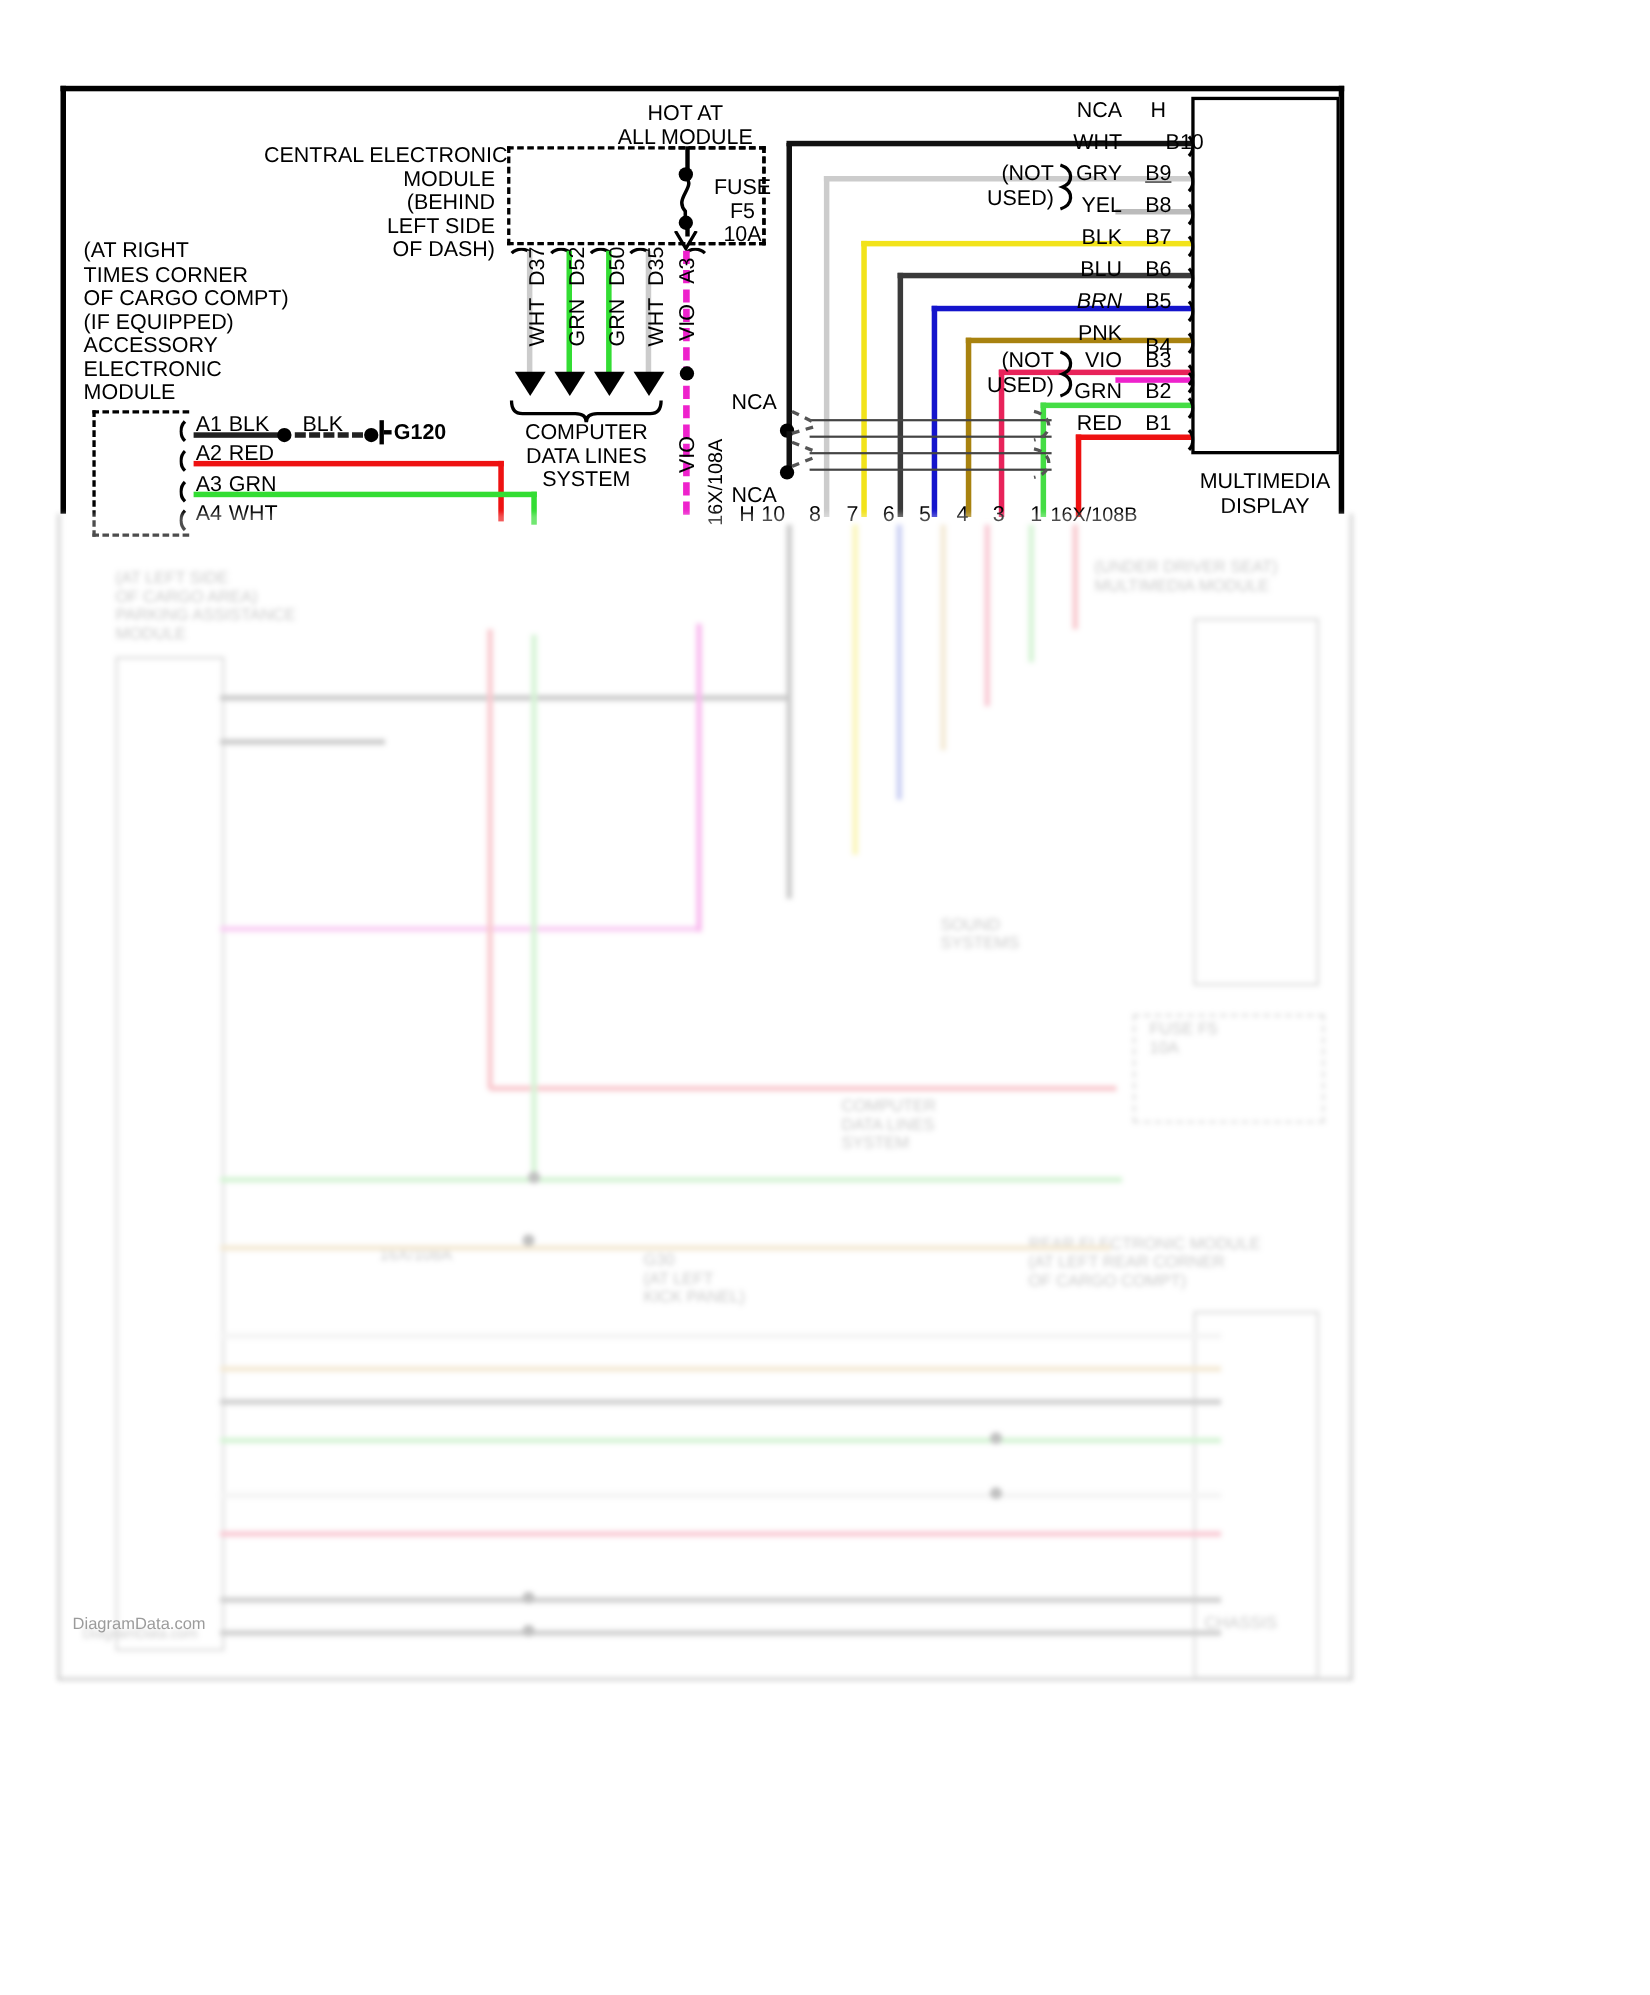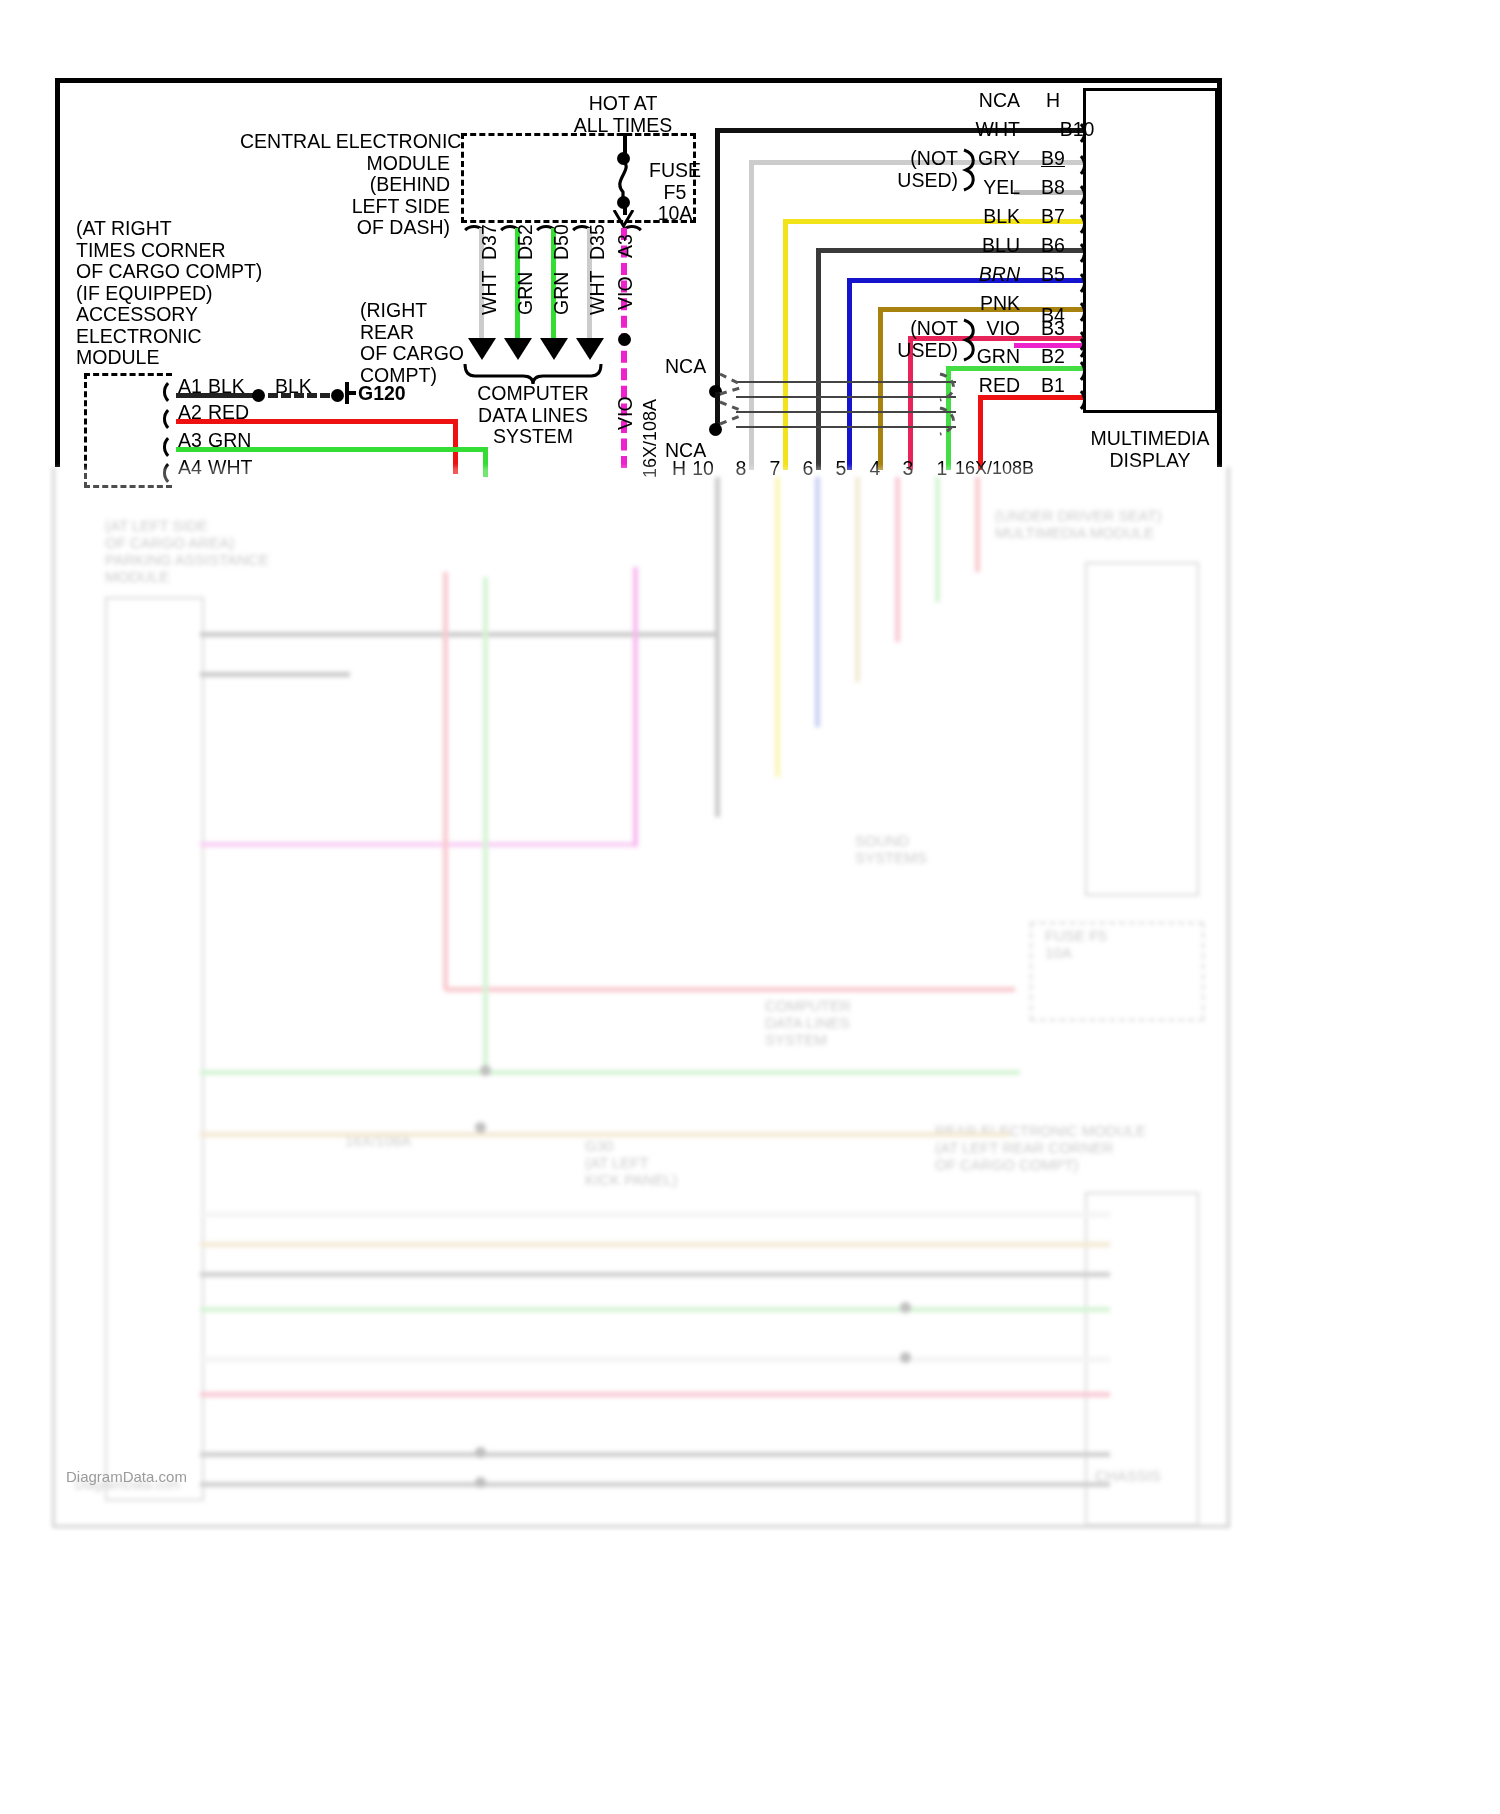--- a/index.html
+++ b/index.html
@@ -71,27 +71,23 @@
   <div class="txt" style="left:76px;top:218px;width:220px;">(AT RIGHT
 TIMES CORNER
 OF CARGO COMPT)
 (IF EQUIPPED)
 ACCESSORY
 ELECTRONIC
 MODULE</div>
 
   <div class="dashbox" style="left:84px;top:373px;width:88px;height:115px;border-right:none;"></div>
 
-  <div class="txt" style="left:360px;top:300px;width:130px;">(RIGHT
-REAR
-OF CARGO
-COMPT)</div>
 
   <div class="txt c" style="left:558px;top:93px;width:130px;">HOT AT
-ALL TIMES</div>
+ALL MODULE</div>
 
   <div class="w wv" style="left:623px;top:133px;height:25px;"></div>
   <div class="dot" style="left:617px;top:152px;"></div>
 
   <svg style="position:absolute;left:610px;top:160px;" width="26" height="42">
     <path d="M13 0 C 24 10, 2 20, 13 32 L13 42" stroke="#000" stroke-width="3.2" fill="none"></path>
   </svg>
   <div class="dot" style="left:617px;top:196px;"></div>
 
   <div class="w wv" style="left:623px;top:205px;height:10px;"></div>

